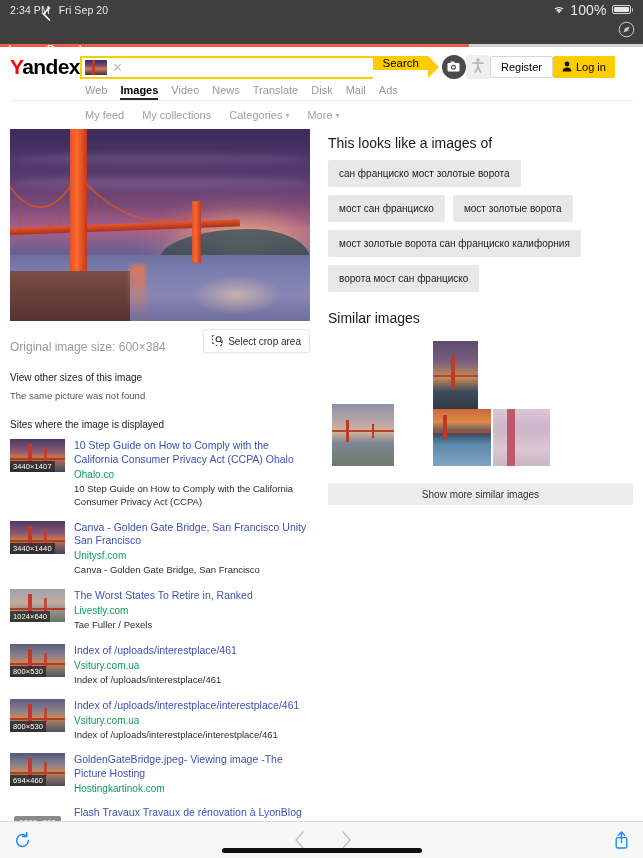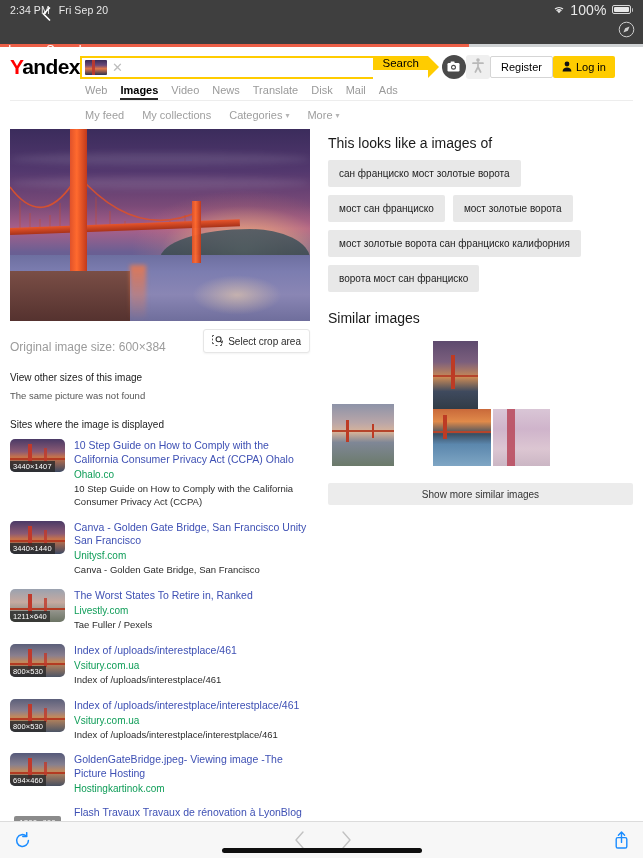--- a/index.html
+++ b/index.html
@@ -177,21 +177,21 @@
     box-shadow: 0 1px 2px rgba(0,0,0,.05);
   }
 
   .sec-title { font-size:10px; color:#1a1a1a; margin-top:18px; font-weight:400; }
   .sec-note { font-size:9.5px; color:#555; margin-top:7px; }
 
   
   .site-list { margin-top:9px; }
   .site-item { display:flex; gap:9px; margin-bottom:12px; }
   .site-thumb {
-    width:55px;height:33px;flex:none;position:relative;overflow:hidden;border-radius:5px;
+    width:55px;height:33px;flex:none;position:relative;overflow:hidden;border-radius:0;
     background: linear-gradient(to bottom,#4a3a66 0%,#8a5a74 38%,#c9734a 55%,#3c4a63 100%);
   }
   .site-thumb .bridge-mini{
     position:absolute; left:18px; bottom:8px; width:4px; height:20px; background:#c0392b;
   }
   .site-thumb .bridge-mini2{
     position:absolute; left:34px; bottom:10px; width:3px; height:14px; background:#c0392b; opacity:.8;
   }
   .site-thumb .deck-mini{
     position:absolute; left:0; right:0; bottom:12px; height:2px; background:#b33b22;
@@ -457,21 +457,21 @@
             <div class="site-url">Unitysf.com</div>
             <div class="site-desc">Canva - Golden Gate Bridge, San Francisco</div>
           </div>
         </div>
 
         <div class="site-item">
           <div class="site-thumb" style="background:linear-gradient(to bottom,#9aa2b0 0%,#c6aaa0 40%,#8d8f86 70%,#6c7464 100%)">
             <div class="deck-mini"></div>
               <div class="bridge-mini"></div>
               <div class="bridge-mini2"></div>
-            <span class="size-badge">1211×640</span>
+            <span class="size-badge">1024×640</span>
           </div>
           <div class="site-body">
             <div class="site-title">The Worst States To Retire in, Ranked</div>
             <div class="site-url">Livestly.com</div>
             <div class="site-desc">Tae Fuller / Pexels</div>
           </div>
         </div>
 
         <div class="site-item">
           <div class="site-thumb" style="background:linear-gradient(to bottom,#5b5f7a 0%,#8a7f8e 35%,#c4895a 55%,#4c5566 100%)">

